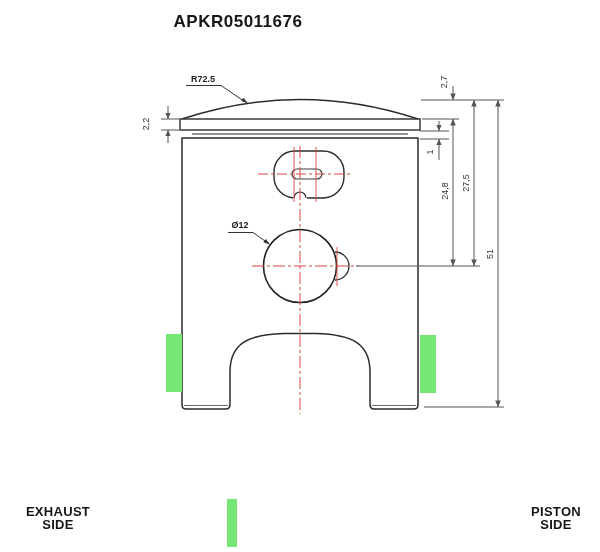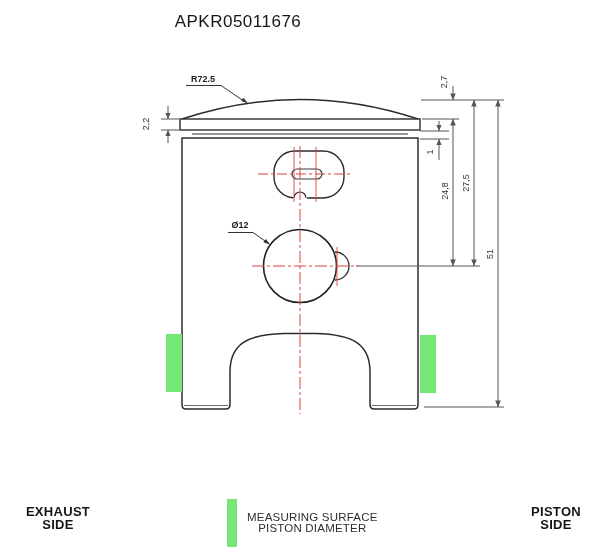--- a/index.html
+++ b/index.html
@@ -2,21 +2,21 @@
 <html><head>
 <meta charset="utf-8">
 <style>
   html,body{margin:0;padding:0;}
   body{
     width:600px;height:552px;position:relative;background:#ffffff;
     font-family:"Liberation Sans", sans-serif;overflow:hidden;
   }
   .page-title{
     position:absolute;top:12px;left:0;width:476px;text-align:center;
-    font-size:17px;font-weight:400;letter-spacing:.5px;color:#161616;
+    font-size:17px;font-weight:700;letter-spacing:.5px;color:#161616;
   }
   svg text{font-family:"Liberation Sans", sans-serif;}
   .dim-label{font-size:9px;fill:#333;}
   .leader-label{font-size:9px;font-weight:600;fill:#222;}
   .legend{position:absolute;top:498px;left:4px;width:594px;height:50px;}
   .side-label{
     position:absolute;font-size:13px;font-weight:700;line-height:13px;
     letter-spacing:.3px;color:#161616;text-align:center;white-space:nowrap;
   }
   .side-label.exhaust{left:12px;top:7px;width:84px;}
@@ -130,23 +130,19 @@
 </svg>
 
 <div class="legend">
   <div class="side-label exhaust">
     <div>EXHAUST</div>
     <div>SIDE</div>
   </div>
 
   <div class="measuring">
     <div class="swatch" style="background: rgb(118, 231, 118);"></div>
-    <div class="text">
-      <div>MEASURING SURFACE</div>
-      <div>PISTON DIAMETER</div>
-    </div>
   </div>
 
   <div class="side-label inlet">
     <div>PISTON</div>
     <div>SIDE</div>
   </div>
 </div>
 
 </body></html>

